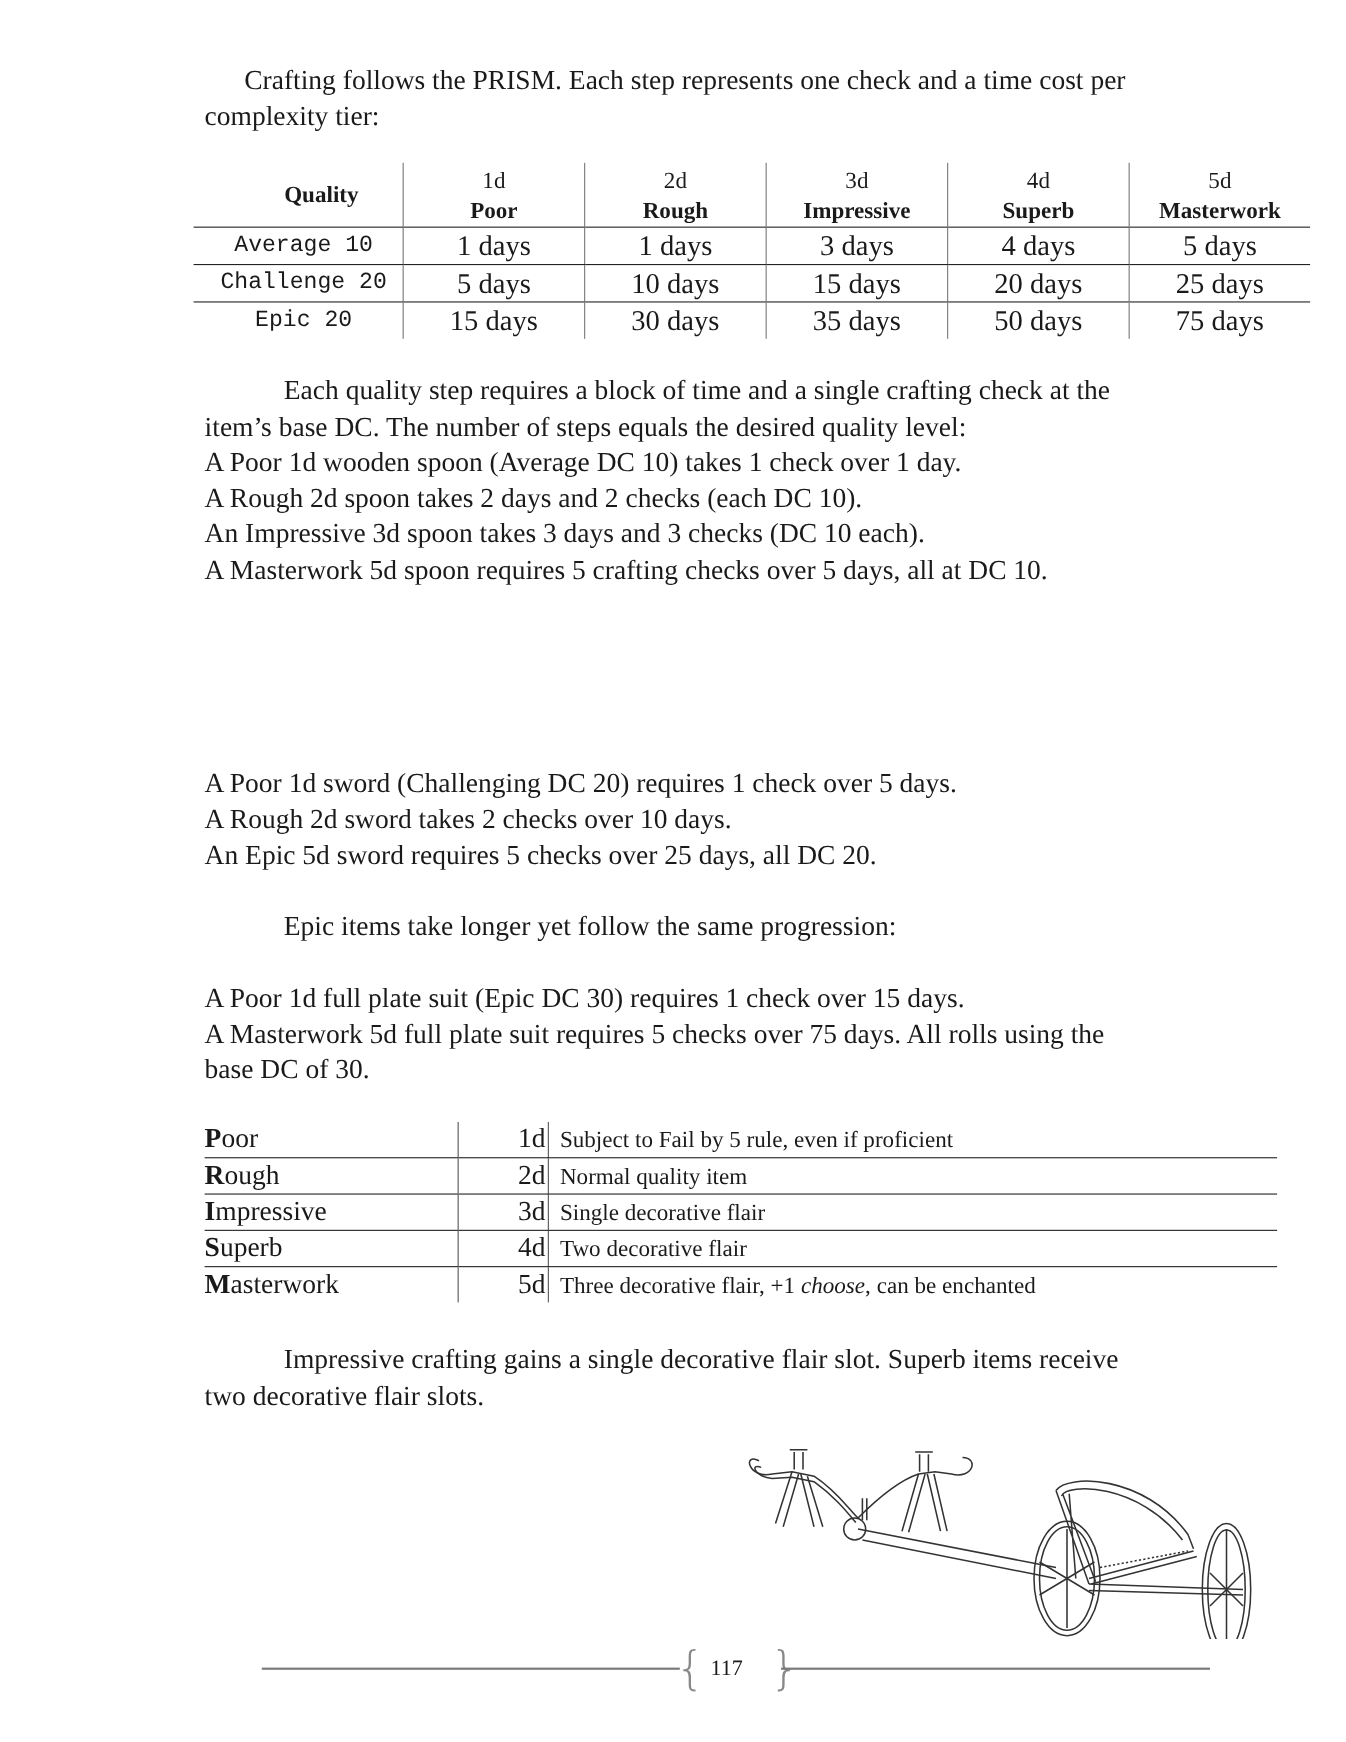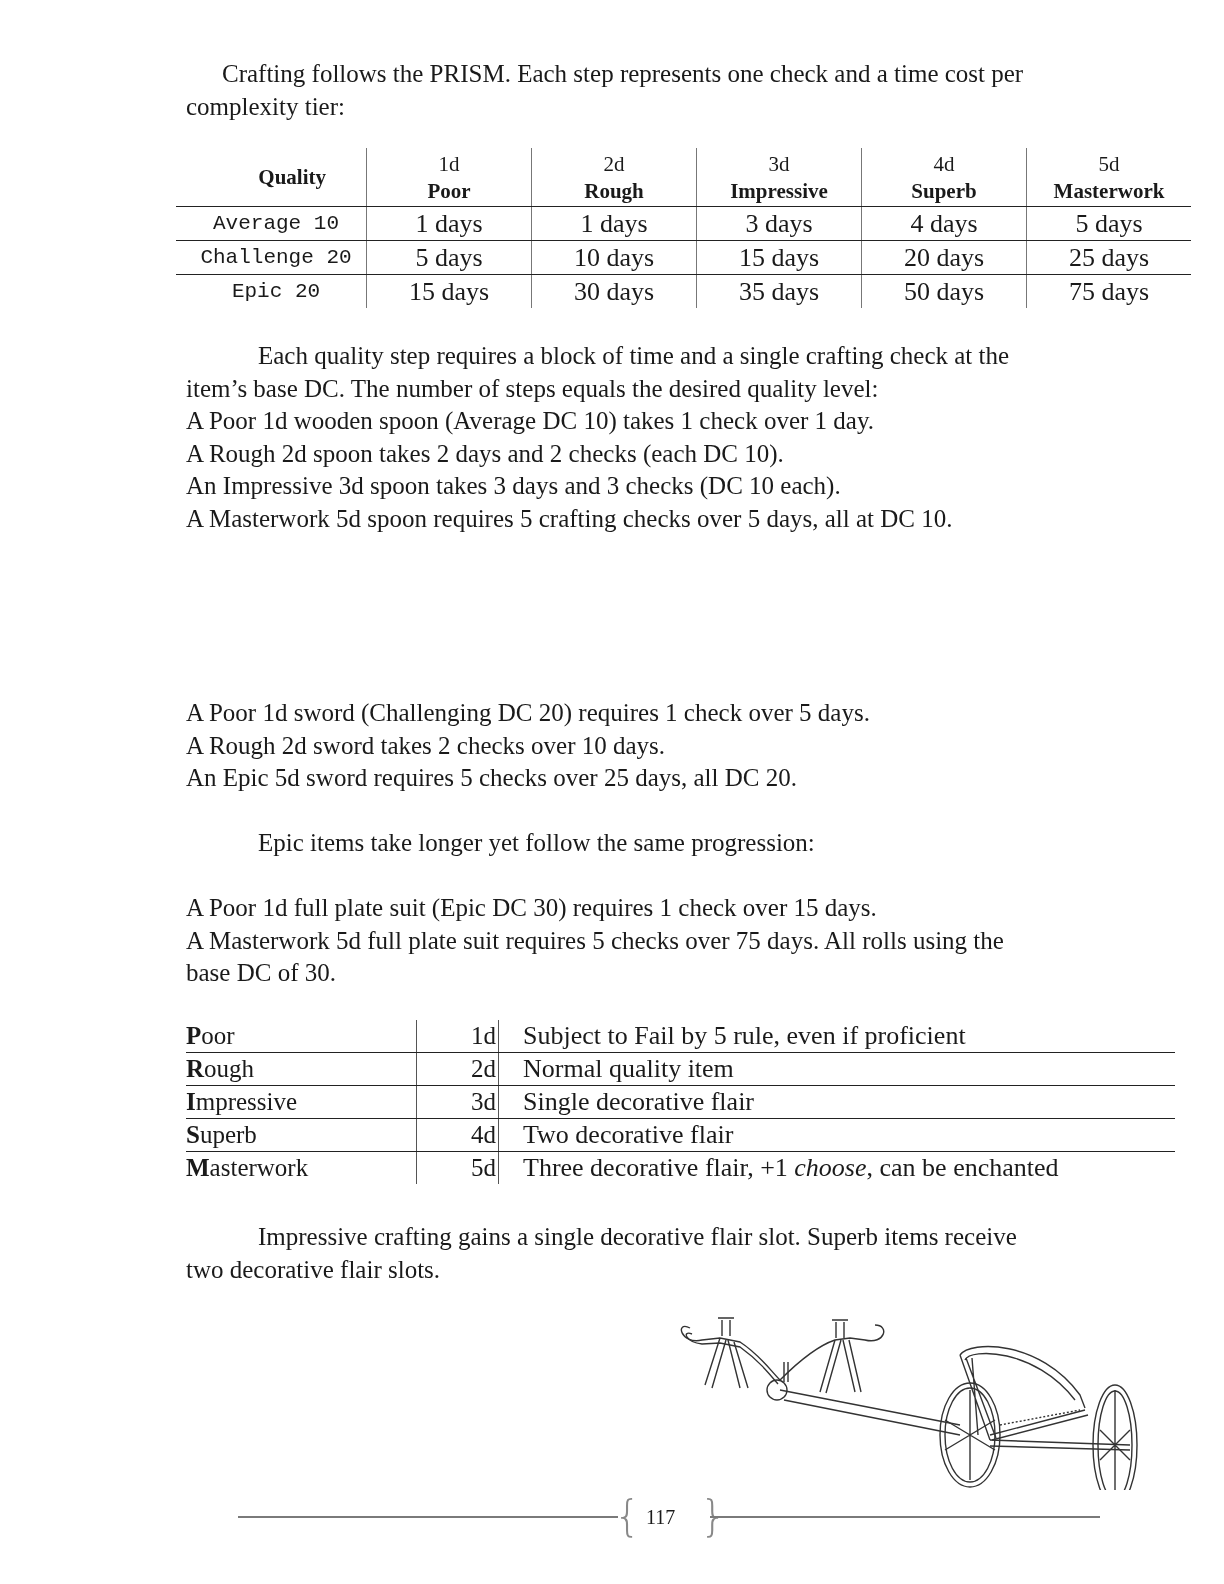--- a/index.html
+++ b/index.html
@@ -30,21 +30,21 @@
   .qtable .c4 { width: 164px; } .qtable .c5 { width: 164px; }
 
   
   .ptable { position: absolute; left: 186px; top: 1020px; border-collapse: collapse;
             font-family: "Liberation Serif", serif; }
   .ptable td { padding: 0; height: 32px; vertical-align: middle; }
   .ptable tr.b td { border-bottom: 1.5px solid #222; }
   .ptable .pname { width: 230px; font-size: 25px; }
   .ptable .pname b { font-weight: bold; }
   .ptable .pdice { width: 79px; text-align: right; padding-right: 2px; font-size: 25px; border-left: 1.5px solid #555; border-right: 1.5px solid #555; }
-  .ptable .pdesc { width: 652px; padding-left: 24px; font-size: 26px; }
+  .ptable .pdesc { width: 652px; padding-left: 10px; font-size: 21px; }
 
   
   .footer-line-l { position: absolute; left: 238px; top: 1516px; width: 380px; height: 2px; background: #7a7a7a; }
   .footer-line-r { position: absolute; left: 710px; top: 1516px; width: 390px; height: 2px; background: #7a7a7a; }
   .brace { position: absolute; top: 1494px; font-size: 42px; color: #888; font-family: "DejaVu Sans", sans-serif; font-weight: 200; line-height: 46px; }
   .brace-l { left: 614px; }
   .brace-r { left: 700px; }
   .page-number { position: absolute; left: 646px; top: 1500px; font-size: 20px; line-height: 34px; font-family: "Liberation Serif", serif; }
 
   .chariot { position: absolute; left: 660px; top: 1300px; width: 490px; height: 190px; }

